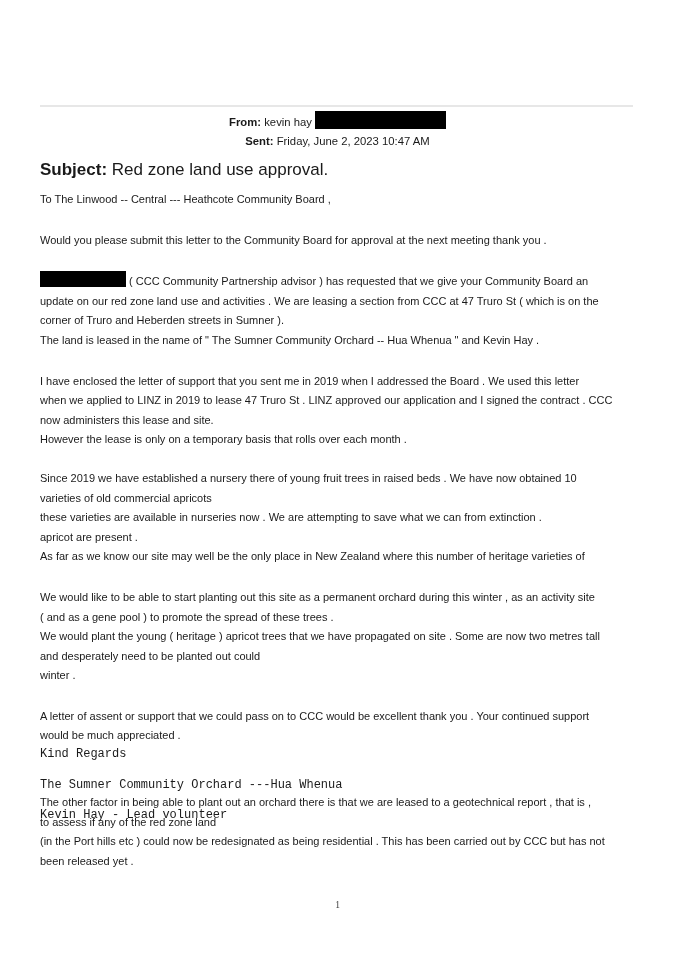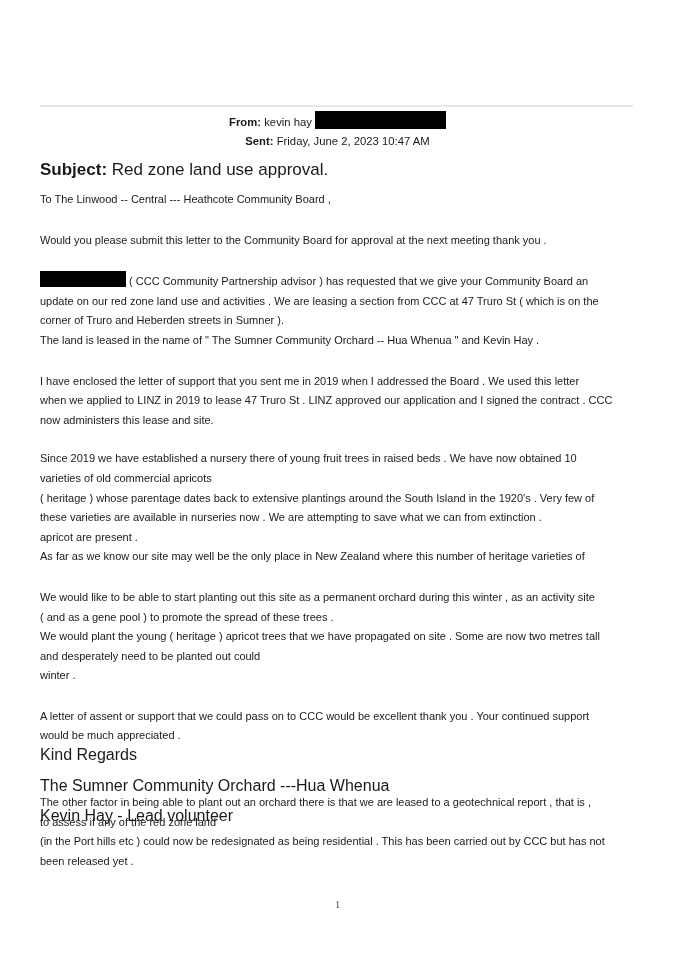--- a/index.html
+++ b/index.html
@@ -96,22 +96,23 @@
   }
 
   .spacer-sm { height: 19px; }
   .spacer-md { height: 21px; }
   .spacer-xl { height: 47px; }
 
   .sig {
     position: absolute;
     left: 40px;
     top: 745px;
-    font-size: 16px;
+    font-size: 12px;
     line-height: 19.6px;
+    font-family: Liberation Mono, monospace;
   }
   .sig .gap { height: 11px; }
 
   .page-number {
     position: absolute;
     left: 0;
     top: 900px;
     width: 675px;
     text-align: center;
     font-size: 9.5px;
@@ -158,28 +159,28 @@
       <p class="para">corner of Truro and Heberden streets in Sumner ).</p>
       <p class="para">The land is leased in the name of " The Sumner Community Orchard -- Hua Whenua " and Kevin Hay .</p>
     </div>
 
     <div class="spacer-md"></div>
 
     <div>
       <p class="para"> I have enclosed the letter of support that you sent me in 2019 when I addressed the Board . We used this letter</p>
       <p class="para">when we applied to LINZ in 2019 to lease 47 Truro St . LINZ approved our application and I signed the contract . CCC</p>
       <p class="para">now administers this lease and site.</p>
+      <p class="para">However the lease is only on a temporary basis that rolls over each month .</p>
     </div>
 
     <div class="spacer-sm"></div>
 
     <div>
       <p class="para">Since 2019 we have established a nursery there of young fruit trees in raised beds . We have now  obtained 10</p>
       <p class="para">varieties of old commercial apricots</p>
-      <p class="para"> ( heritage )  whose parentage dates back to extensive plantings around the South Island in the 1920's . Very few of</p>
       <p class="para">these varieties are available in nurseries now . We are attempting to save what we can from extinction .</p>
       <p class="para">apricot are present  .</p>
       <p class="para">As far as we know our site may well be the only place in New Zealand where this number of heritage varieties of</p>
     </div>
 
     <div class="spacer-md"></div>
 
     <div>
       <p class="para"> We would like to be able to start planting out this site as a permanent orchard during this winter , as an activity site</p>
       <p class="para">( and as a gene pool ) to promote the spread of these trees .</p>

